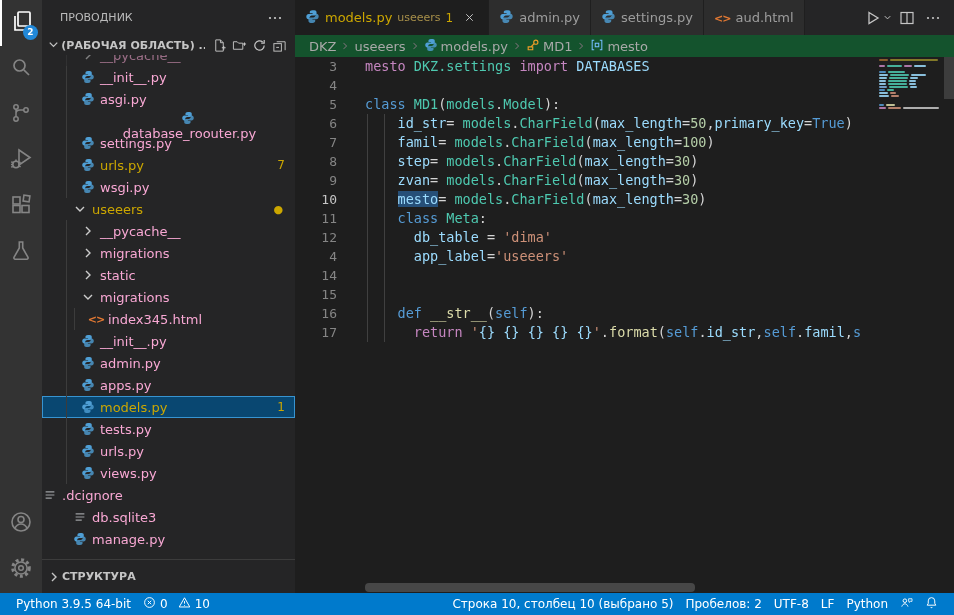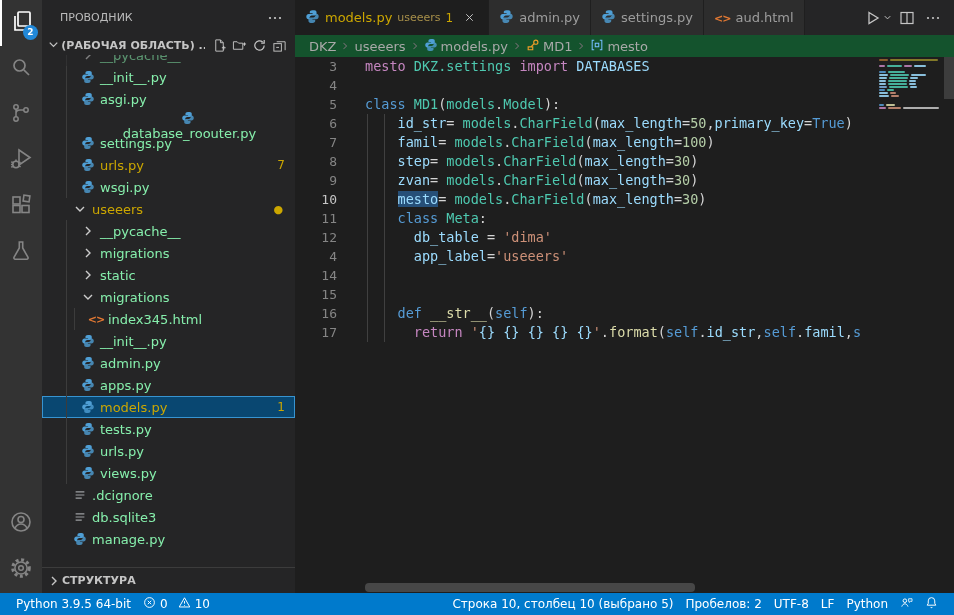--- a/index.html
+++ b/index.html
@@ -27,29 +27,29 @@
   #ws-label { overflow:hidden; white-space:nowrap; margin-right:4px; }
   .ws-act { width:20px; height:20px; display:flex; align-items:center; justify-content:center; cursor:pointer; }
   #ws-acts { margin-left:auto; display:flex; }
 
   #tree { flex:1; overflow:hidden; position:relative; font-size:13px; }
   .row { position:relative; height:22px; display:flex; align-items:center; cursor:pointer; white-space:nowrap; }
   .row.sel { background:#094771; outline:1px solid #3794d1; outline-offset:-1px; }
   .row .chev { width:16px; height:16px; flex:0 0 16px; color:#cccccc; }
   .row .ficon { width:16px; height:16px; flex:0 0 16px; display:flex; align-items:center; justify-content:center; }
   .row .ficon svg { width:14px; height:14px; }
-  .row .lbl { margin-left:4px; color:#86efac; }
+  .row .lbl { margin-left:4px; color:#f9a8d4; }
   .row.warn .lbl { color:#CCA700; }
   .row .badge { margin-left:auto; margin-right:10px; font-size:12px; color:#CCA700; }
   .row .dotb { margin-left:auto; margin-right:12px; font-size:11px; color:#CCA700; }
   .guide { position:absolute; top:0; bottom:0; width:1px; background:#3c3c3c; }
   .clipwrap { height:11px; overflow:hidden; opacity:.55; }
   .clipwrap .row { margin-top:-11px; }
   .html-glyph { color:#E37933; font-size:11px; font-weight:bold; letter-spacing:-1px; }
-  #outline-row { height:26px; border-top:1px solid #3c3c3c; display:flex; align-items:center; font-size:11px; font-weight:bold; color:#c5c5c5; padding-left:4px; }
+  #outline-row { height:34px; border-top:1px solid #3c3c3c; display:flex; align-items:center; font-size:11px; font-weight:bold; color:#c5c5c5; padding-left:4px; }
   #outline-row .chev { width:16px; height:16px; color:#c5c5c5; }
 
   
   #main { flex:1; display:flex; flex-direction:column; min-width:0; background:#1E1E1E; position:relative; }
   #tabbar { height:35px; background:#252526; display:flex; align-items:stretch; }
   .tab { display:flex; align-items:center; padding:0 10px; background:#2D2D2D; border-right:1px solid #1f1f1f; font-size:13px; color:#9d9d9d; cursor:pointer; gap:5px; }
   .tab.active { background:#1E1E1E; color:#ffffff; }
   .tab .ficon svg { width:15px; height:15px; }
   .tab .t-label.warn { color:#CCA700; }
   .tab .t-desc { font-size:11px; color:#a8904a; }
@@ -379,21 +379,21 @@
           <div class="row" style="padding-left: 38px;">
             <span class="guide" style="left: 24px;"></span>
             <span class="ficon">
               <svg viewBox="0 0 16 16">
                 <path fill="#4F9FD5" d="M7.9 1.2c-1.8 0-2.8.8-2.8 2v1.4h3v.6H3.9C2.5 5.2 1.4 6.2 1.4 8s1 2.9 2.3 2.9h1.1V9.3c0-1.3 1.2-2.4 2.5-2.4h3c1.1 0 2-.9 2-2V3.2c0-1.1-1-2-2.3-2z"></path>
                 <path fill="#4F9FD5" opacity=".8" d="M8.1 14.8c1.8 0 2.8-.8 2.8-2v-1.4h-3v-.6h4.2c1.4 0 2.5-1 2.5-2.8s-1-2.9-2.3-2.9h-1.1v1.6c0 1.3-1.2 2.4-2.5 2.4h-3c-1.1 0-2 .9-2 2v1.7c0 1.1 1 2 2.3 2z"></path>
               </svg>
             </span>
             <span class="lbl">views.py</span>
           </div>
-          <div class="row" style="padding-left: 30px;">
+          <div class="row" style="">
             <span class="ficon">
               <svg viewBox="0 0 16 16" fill="none" stroke="#9da0a2" stroke-width="1.3">
                 <path d="M3 4.5h10M3 8h10M3 11.5h7"></path>
               </svg>
             </span>
             <span class="lbl">.dcignore</span>
           </div>
           <div class="row" style="padding-left: 30px;">
             <span class="ficon">
               <svg viewBox="0 0 16 16" fill="none" stroke="#9da0a2" stroke-width="1.3">

